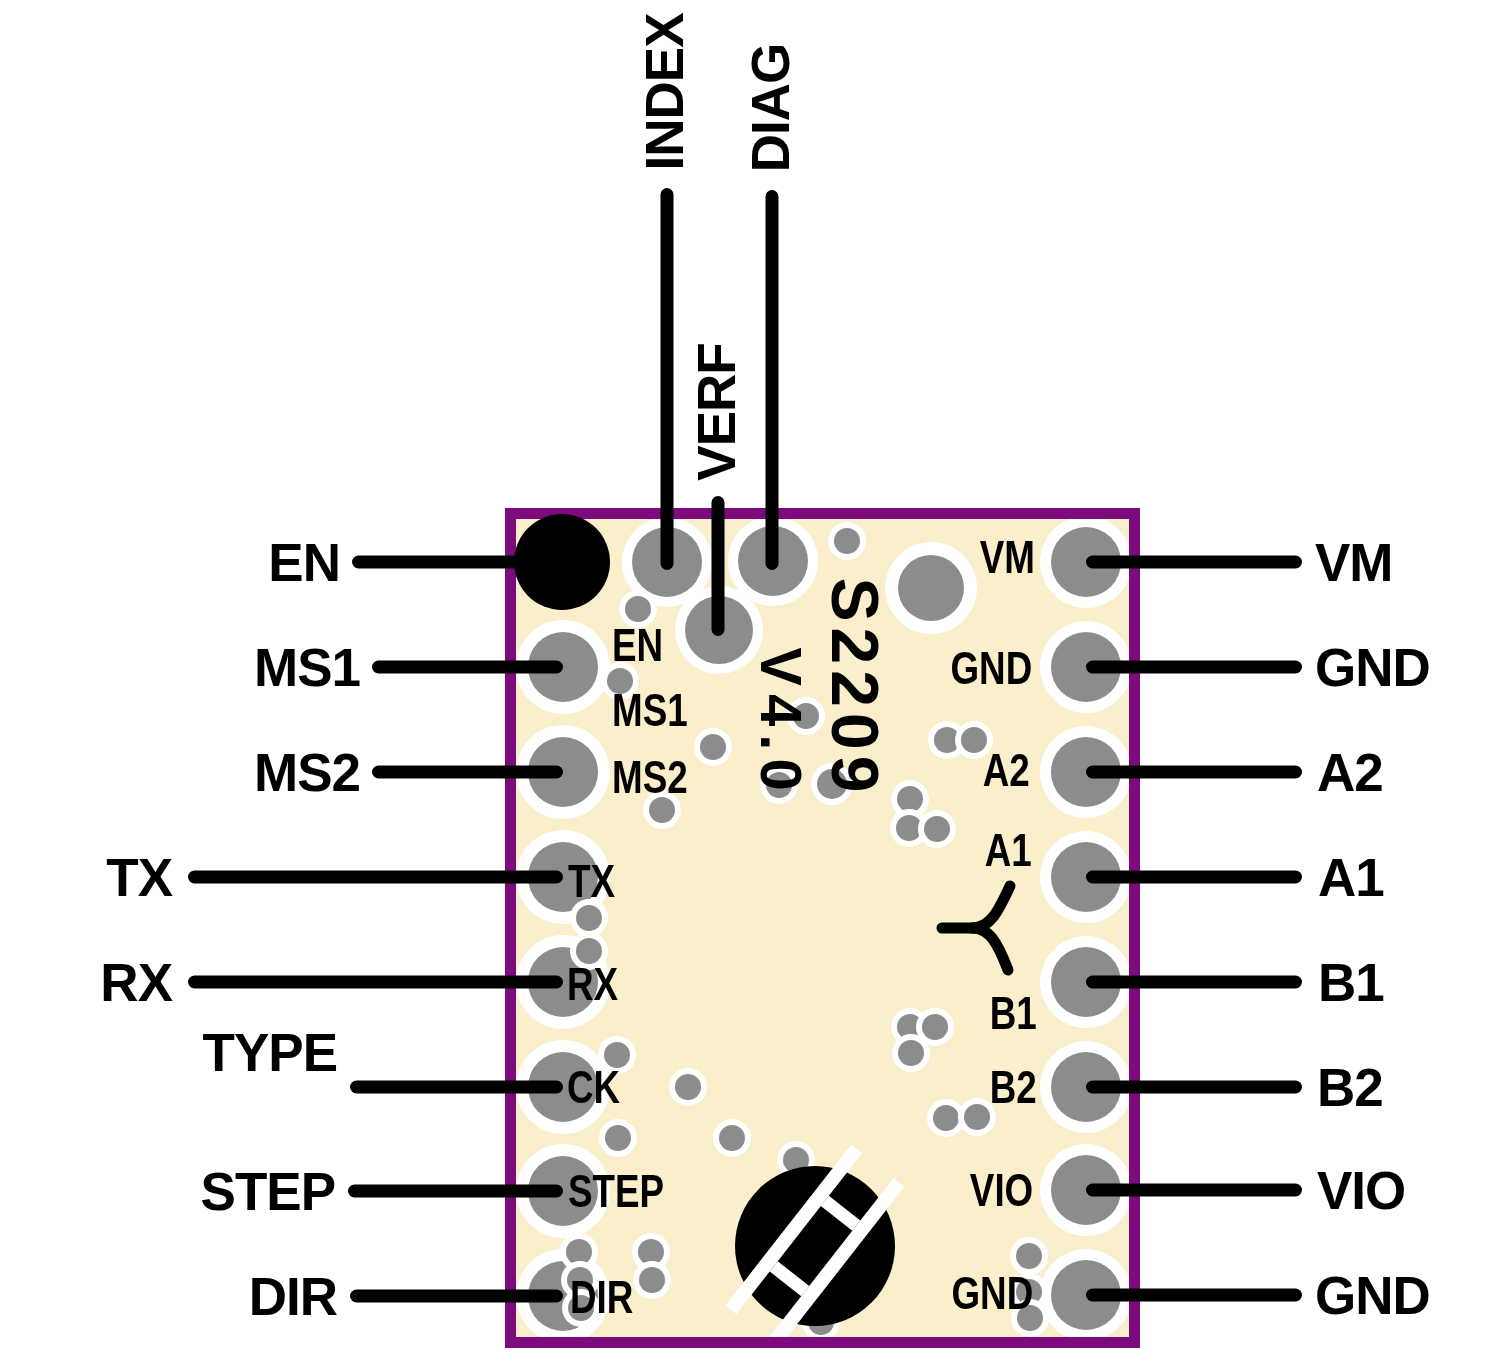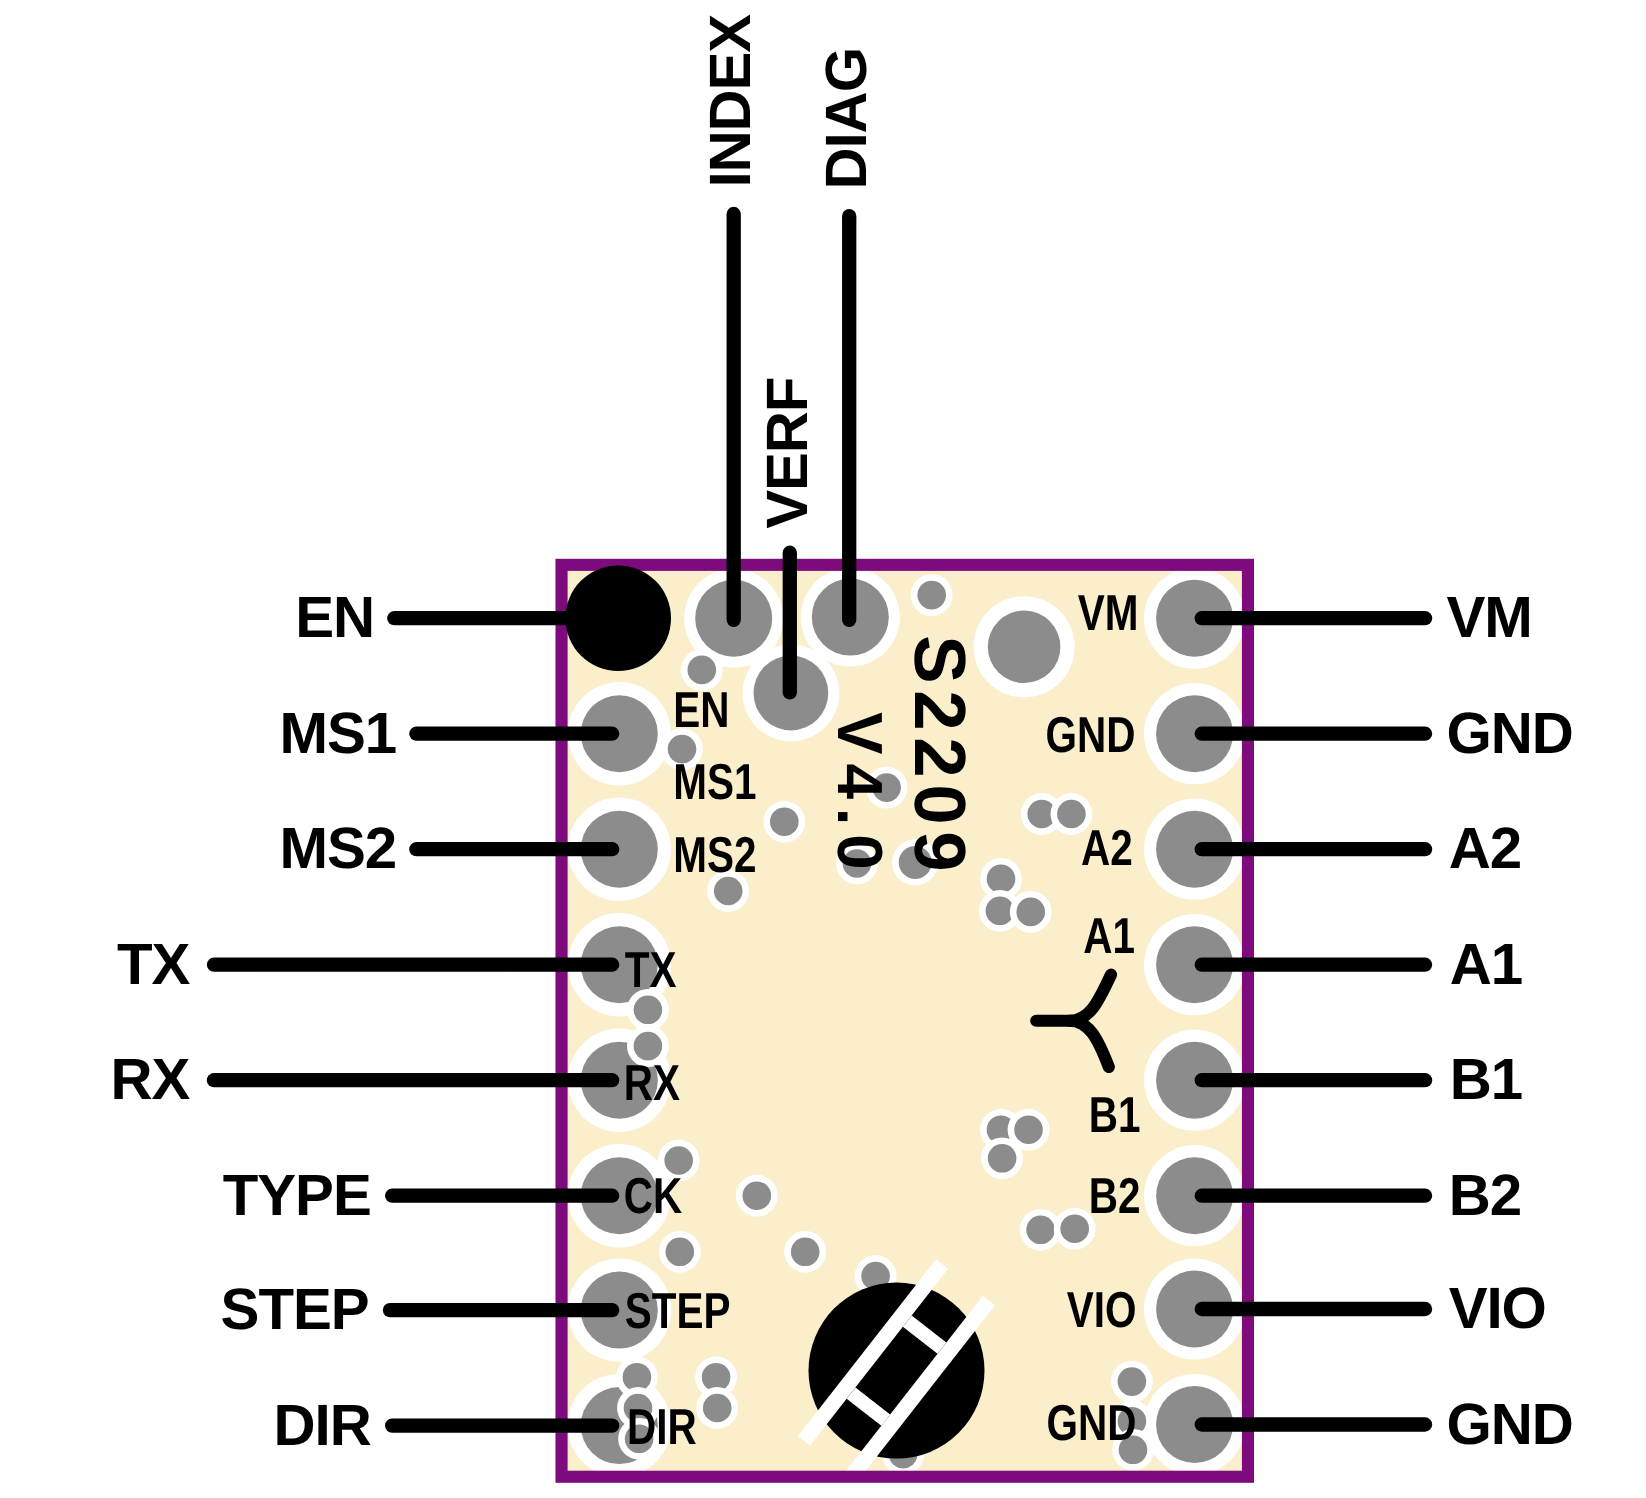--- a/index.html
+++ b/index.html
@@ -186,21 +186,21 @@
 
   <div class="vline" style="left:667px;top:188px;height:382px;"></div>
   <div class="vline" style="left:718px;top:496px;height:140px;"></div>
   <div class="vline" style="left:772px;top:190px;height:380px;"></div>
 
   <div class="olabel right-edge" style="right:1156px;top:562px;">EN</div>
   <div class="olabel right-edge" style="right:1136px;top:667px;">MS1</div>
   <div class="olabel right-edge" style="right:1136px;top:772px;">MS2</div>
   <div class="olabel right-edge" style="right:1324px;top:877px;">TX</div>
   <div class="olabel right-edge" style="right:1324px;top:982px;">RX</div>
-  <div class="olabel right-edge" style="right:1159px;top:1087px;">TYPE</div>
+  <div class="olabel right-edge" style="right:1159px;top:1052px;">TYPE</div>
   <div class="olabel right-edge" style="right:1161px;top:1191px;">STEP</div>
   <div class="olabel right-edge" style="right:1159px;top:1296px;">DIR</div>
 
   <div class="olabel" style="left:1315px;top:562px;">VM</div>
   <div class="olabel" style="left:1315px;top:667px;">GND</div>
   <div class="olabel" style="left:1317px;top:772px;">A2</div>
   <div class="olabel" style="left:1318px;top:877px;">A1</div>
   <div class="olabel" style="left:1318px;top:982px;">B1</div>
   <div class="olabel" style="left:1317px;top:1087px;">B2</div>
   <div class="olabel" style="left:1317px;top:1190px;">VIO</div>

